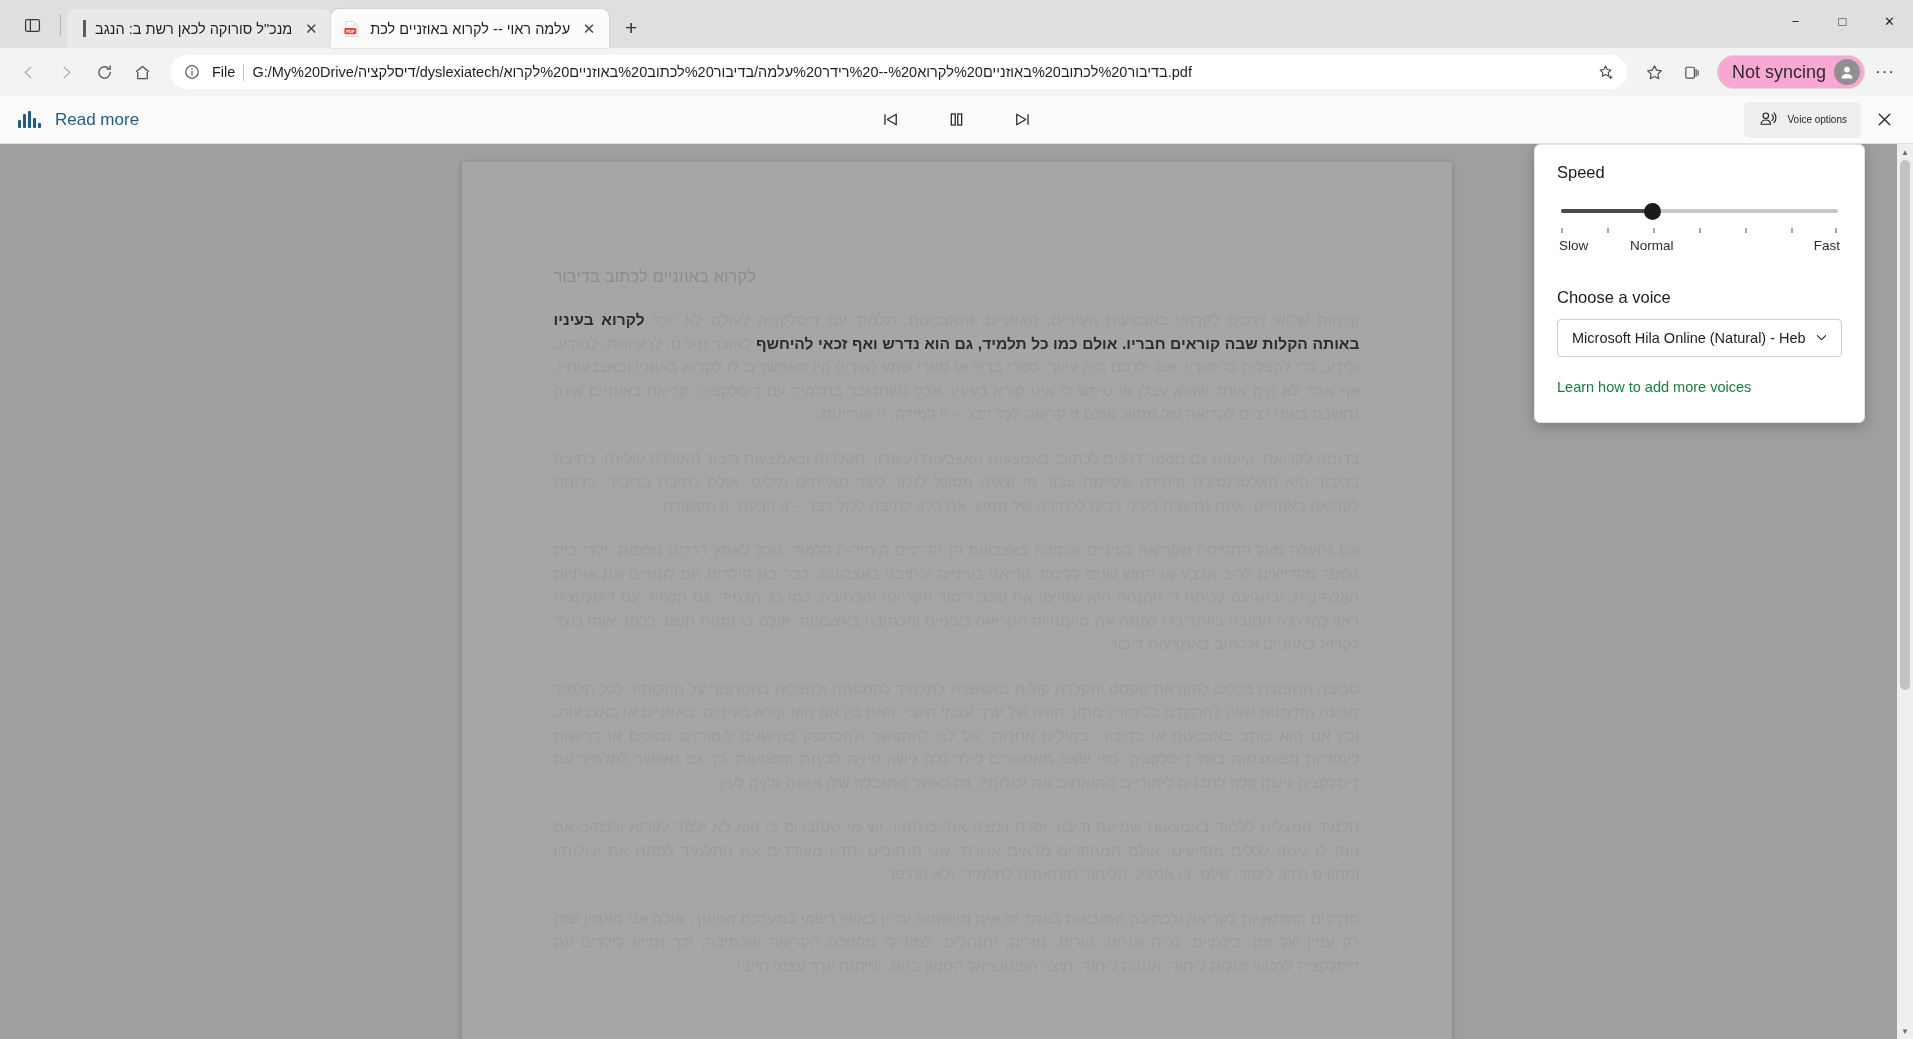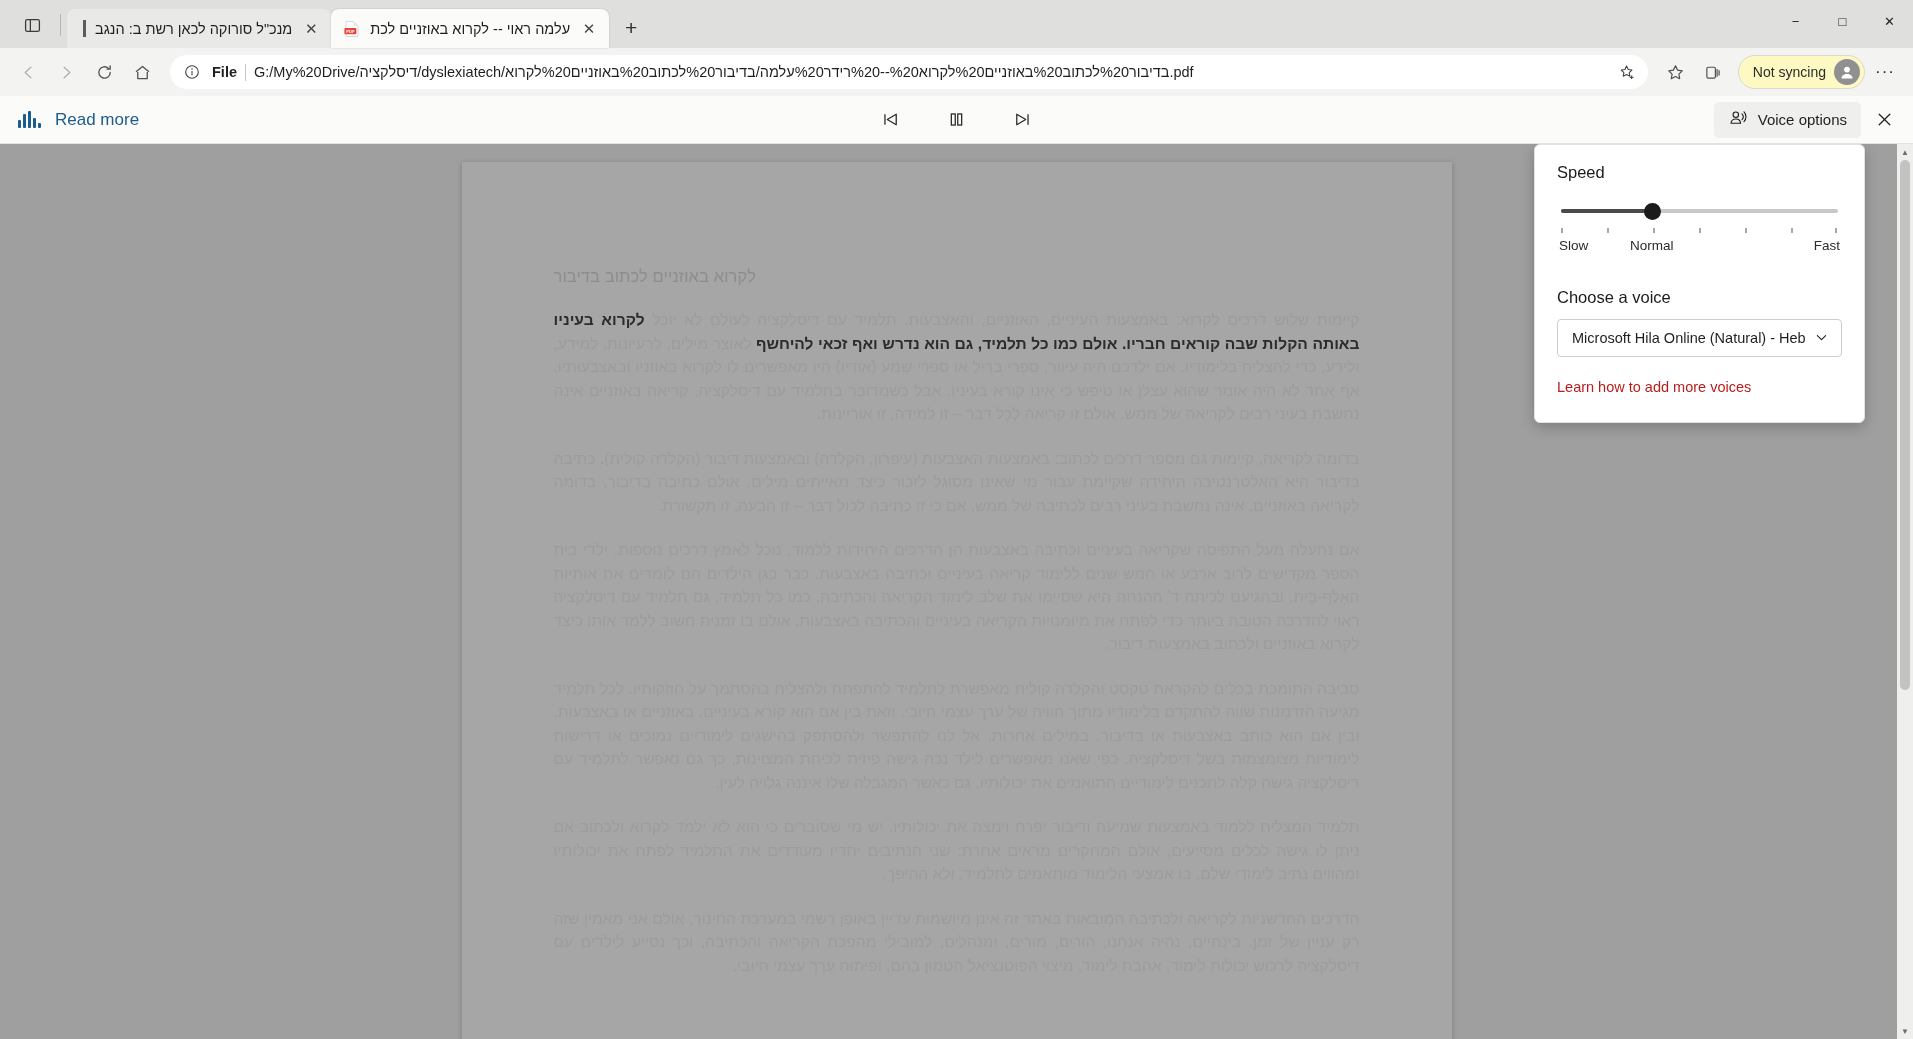--- a/index.html
+++ b/index.html
@@ -130,21 +130,20 @@
     width: 24px; height: 24px;
     display: flex; align-items: center; justify-content: center;
     border-radius: 50%;
     color: #444;
     flex: 0 0 auto;
   }
   .omni-scheme {
     font-size: 14.5px;
     color: #1f1f1f;
     flex: 0 0 auto;
-    font-weight: bold;
   }
   .omni-divider {
     width: 1px; height: 17px;
     background: #c4c4c3;
     flex: 0 0 auto;
   }
   .omni-url {
     flex: 1;
     font-size: 14.5px;
     color: #1f1f1f;
@@ -161,26 +160,26 @@
   .omni-icon {
     width: 28px; height: 28px;
     display: flex; align-items: center; justify-content: center;
     border-radius: 4px;
     color: #444;
   }
   .profile-pill {
     height: 34px;
     display: flex; align-items: center;
     gap: 8px;
-    background: #fef9c3;
+    background: #f9a8d4;
     border: 1px solid #d8d8d7;
     border-radius: 17px;
     padding: 0 4px 0 14px;
     margin-left: 4px;
-    font-size: 14px;
+    font-size: 18px;
     color: #2b2b2b;
     flex: 0 0 auto;
   }
   .profile-avatar {
     width: 26px; height: 26px;
     border-radius: 50%;
     background: #909090;
     display: flex; align-items: center; justify-content: center;
     color: #fff;
   }
@@ -226,21 +225,21 @@
   .ra-right {
     margin-left: auto;
     display: flex; align-items: center; gap: 2px;
   }
   .ra-voiceopts {
     display: flex; align-items: center; gap: 10px;
     height: 36px;
     padding: 0 14px;
     border-radius: 5px;
     background: #efefee;
-    font-size: 15px;
+    font-size: 10px;
     color: #1f1f1f;
   }
   .ra-close {
     width: 42px; height: 38px;
     display: flex; align-items: center; justify-content: center;
     border-radius: 5px;
     color: #1f1f1f;
     font-size: 18px;
   }
 
@@ -382,21 +381,21 @@
   .voice-select .vs-text {
     flex: 1;
     white-space: nowrap;
     overflow: hidden;
   }
   .voice-select .vs-chev { color: #1f1f1f; font-size: 11px; margin-left: 6px; }
   .fly-link {
     display: inline-block;
     margin-top: 22px;
     font-size: 14.5px;
-    color: #b91c1c;
+    color: #15803d;
     text-decoration: none;
   }
 </style>
 </head>
 <body>
 
 <div class="tabstrip">
   <div class="tab-tools-btn">
     <svg width="17" height="17" viewBox="0 0 16 16" fill="none" stroke="#3b3b3b" stroke-width="1.2">
       <rect x="1.5" y="2.5" width="13" height="11" rx="1.6"></rect>

